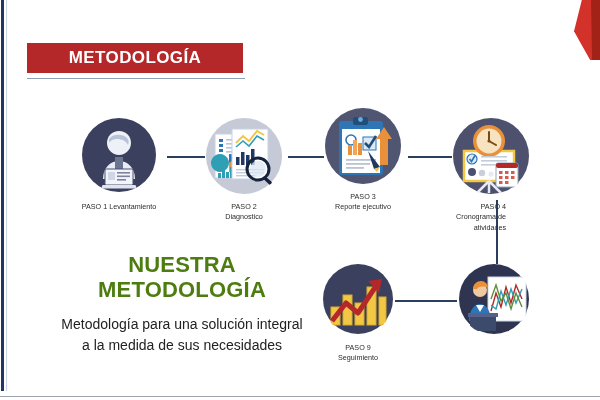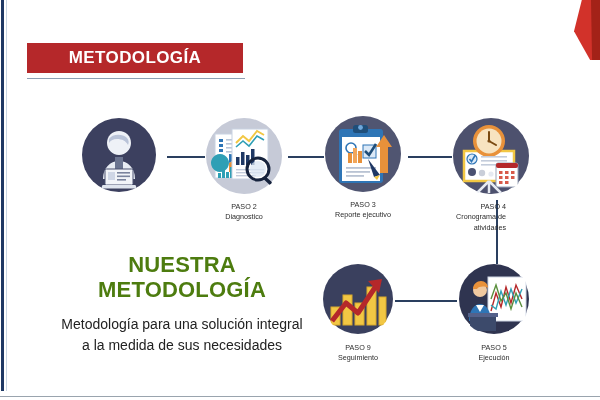--- a/index.html
+++ b/index.html
@@ -184,20 +184,21 @@
         <rect x="24" y="52" width="28" height="16" rx="1.5" fill="#f2f4f9" stroke="#4a5170" stroke-width="1"></rect>
         <rect x="27" y="55" width="7" height="8" fill="#cfd6e6"></rect>
         <g fill="#7b849e">
           <rect x="36" y="55" width="13" height="1.6"></rect>
           <rect x="36" y="58.5" width="13" height="1.6"></rect>
           <rect x="36" y="62" width="9" height="1.6"></rect>
         </g>
         <rect x="21" y="68" width="34" height="3.5" rx="1.2" fill="#dfe4ee"></rect>
       </svg>
     </div>
+    <div class="step-label center" style="left:-16px; top:85px; width:108px;">PASO 1 Levantamiento</div>
   </div>
 
   <div class="step" style="left:205px; top:117px;text-decoration:underline;">
     <div class="circle" style="width:78px;height:78px;">
       <svg width="78" height="78" viewBox="0 0 78 78">
         <circle cx="39" cy="39" r="38" fill="#e9edf6"></circle>
         <circle cx="39" cy="39" r="38" fill="#3c405f" opacity="0.20"></circle>
         <rect x="10" y="17" width="28" height="44" fill="#ffffff" stroke="#c8d2e2" stroke-width="1"></rect>
         <g fill="#2e75b6">
           <rect x="14" y="22" width="4" height="3"></rect>
@@ -235,21 +236,21 @@
         </g>
         <circle cx="53" cy="52" r="11" fill="none" stroke="#16233d" stroke-width="3"></circle>
         <circle cx="53" cy="52" r="8" fill="#dbe6f3" opacity="0.75"></circle>
         <rect x="60" y="59" width="10" height="3.4" rx="1.6" transform="rotate(42 60 59)" fill="#16233d"></rect>
       </svg>
     </div>
     <div class="step-label center" style="left:-8px; top:85px; width:94px;">PASO 2
 Diagnostico</div>
   </div>
 
-  <div class="step" style="left:324px; top:115px;">
+  <div class="step" style="left:324px; top:107px;">
     <div class="circle" style="width:78px;height:78px;">
       <svg width="78" height="78" viewBox="0 0 78 78">
         <circle cx="39" cy="39" r="38" fill="#3c405f"></circle>
         <circle cx="39" cy="39" r="38" fill="#e9edf6" opacity="0.12"></circle>
         <rect x="15" y="14" width="44" height="54" rx="3" fill="#2e75b6"></rect>
         <rect x="18" y="22" width="38" height="44" fill="#ffffff"></rect>
         <rect x="29" y="10" width="15" height="8" rx="2.5" fill="#1f4e79"></rect>
         <circle cx="36.5" cy="12.5" r="2.4" fill="#6fa8dc"></circle>
         <circle cx="27" cy="33" r="5" fill="none" stroke="#2e75b6" stroke-width="1.6"></circle>
         <rect x="30" y="36" width="5" height="2" rx="1" transform="rotate(42 30 36)" fill="#2e75b6"></rect>
@@ -327,22 +328,20 @@
         </g>
         <path d="M20 36c0-5 4-9 9-9s9 4 9 9v3H20z" fill="#e8913a" opacity="0"></path>
         <circle cx="22" cy="27" r="7" fill="#f0c9a0"></circle>
         <path d="M15 26c0-5 4-8 8-8s7 3 7 7c-3-2-9-2-11 1z" fill="#e8913a"></path>
         <path d="M11 58c0-10 5-17 11-17s11 7 11 17z" fill="#2e75b6"></path>
         <path d="M18 42h8l-4 7z" fill="#ffffff"></path>
         <rect x="12" y="52" width="26" height="16" fill="#3c4a6b"></rect>
         <rect x="10" y="50" width="30" height="4" fill="#54618a"></rect>
       </svg>
     </div>
-    <div class="step-label center" style="left:-14px; top:80px; width:100px;">PASO 5
-Ejecución</div>
   </div>
 
   <div class="step" style="left:322px; top:263px;">
     <div class="circle" style="width:72px;height:72px;">
       <svg width="72" height="72" viewBox="0 0 72 72">
         <circle cx="36" cy="36" r="35" fill="#3a405e"></circle>
         <g fill="#f2c744" stroke="#d9a92c" stroke-width="1">
           <rect x="9" y="44" width="9" height="18"></rect>
           <rect x="21" y="32" width="9" height="30"></rect>
           <rect x="33" y="40" width="9" height="22"></rect>

